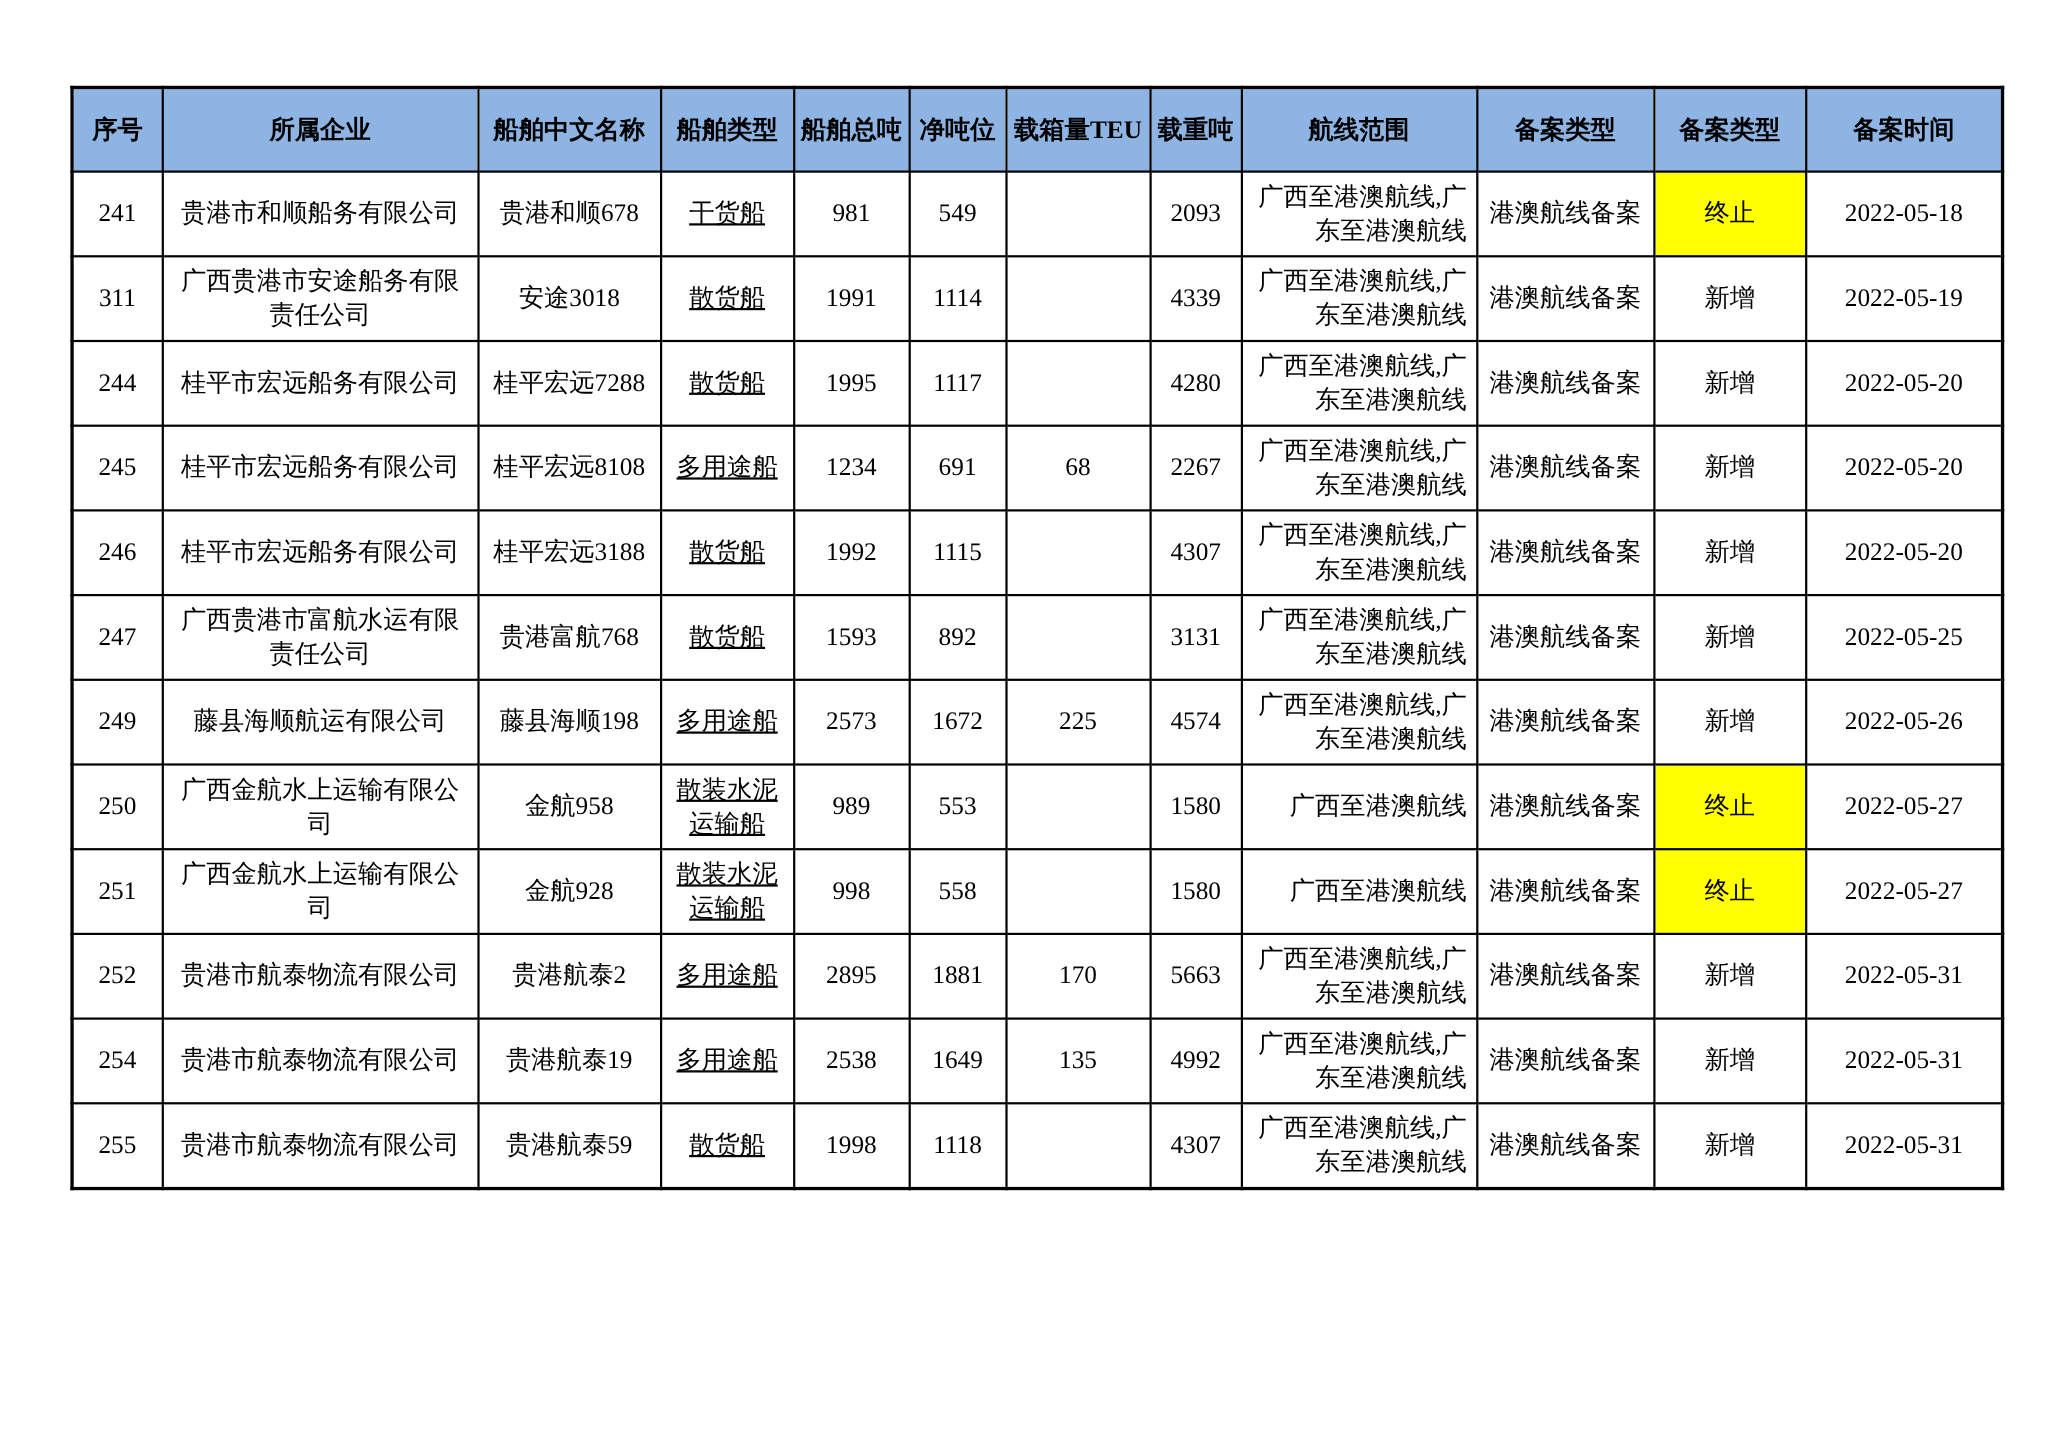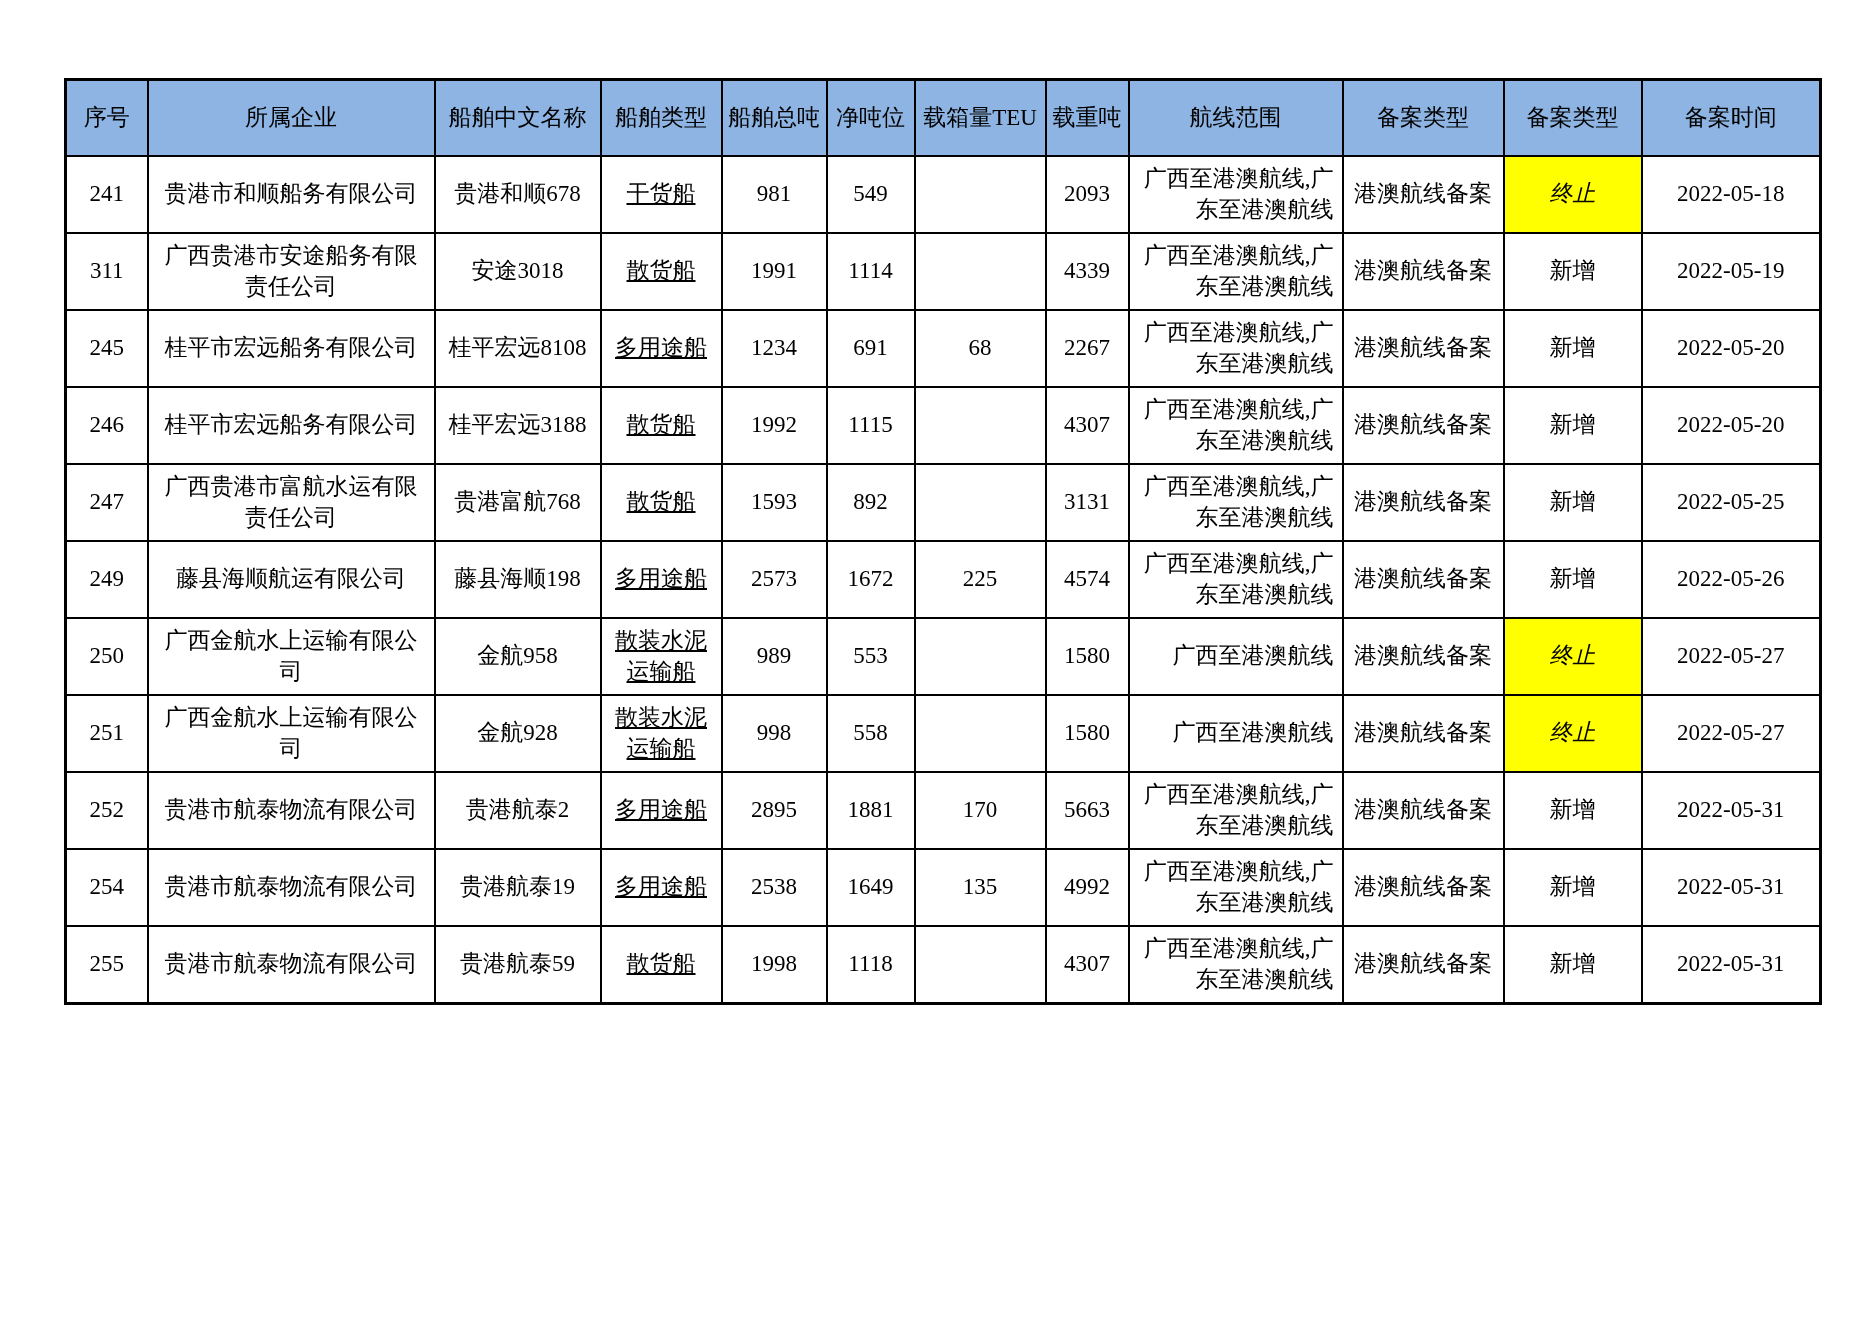--- a/index.html
+++ b/index.html
@@ -36,32 +36,31 @@
     border: 2px solid #000000;
     text-align: center;
     vertical-align: middle;
     font-size: 23px;
     line-height: 1.32;
     overflow: hidden;
     word-break: break-word;
   }
   table.ship-table th {
     background: #8db4e2;
-    font-weight: normal;
+    font-weight: bold;
     height: 70px;
     padding: 2px 2px;
   }
   table.ship-table td {
     padding: 2px 8px;
     height: 71px; 
     background: #ffffff;
   }
   table.ship-table td.hl {
     background: #ffff00;
-    font-style: italic;
   }
   
   table.ship-table td.col-route { padding: 2px 8px; text-align: right; }
   table.ship-table td.col-type  { padding: 2px 8px; text-decoration: underline; }
 </style>
 </head>
 <body>
 
 <div class="page">
   <table class="ship-table">
@@ -118,20 +117,34 @@
           <td class="col-gross">1991</td>
           <td class="col-net">1114</td>
           <td class="col-teu"></td>
           <td class="col-dwt">4339</td>
           <td class="col-route">广西至港澳航线,广东至港澳航线</td>
           <td class="col-business">港澳航线备案</td>
           <td class="col-filing">新增</td>
           <td class="col-date">2022-05-19</td>
         </tr>
         <tr>
+          <td class="col-no">244</td>
+          <td class="col-company">桂平市宏远船务有限公司</td>
+          <td class="col-ship">桂平宏远7288</td>
+          <td class="col-type">散货船</td>
+          <td class="col-gross">1995</td>
+          <td class="col-net">1117</td>
+          <td class="col-teu"></td>
+          <td class="col-dwt">4280</td>
+          <td class="col-route">广西至港澳航线,广东至港澳航线</td>
+          <td class="col-business">港澳航线备案</td>
+          <td class="col-filing">新增</td>
+          <td class="col-date">2022-05-20</td>
+        </tr>
+        <tr>
           <td class="col-no">245</td>
           <td class="col-company">桂平市宏远船务有限公司</td>
           <td class="col-ship">桂平宏远8108</td>
           <td class="col-type">多用途船</td>
           <td class="col-gross">1234</td>
           <td class="col-net">691</td>
           <td class="col-teu">68</td>
           <td class="col-dwt">2267</td>
           <td class="col-route">广西至港澳航线,广东至港澳航线</td>
           <td class="col-business">港澳航线备案</td>

